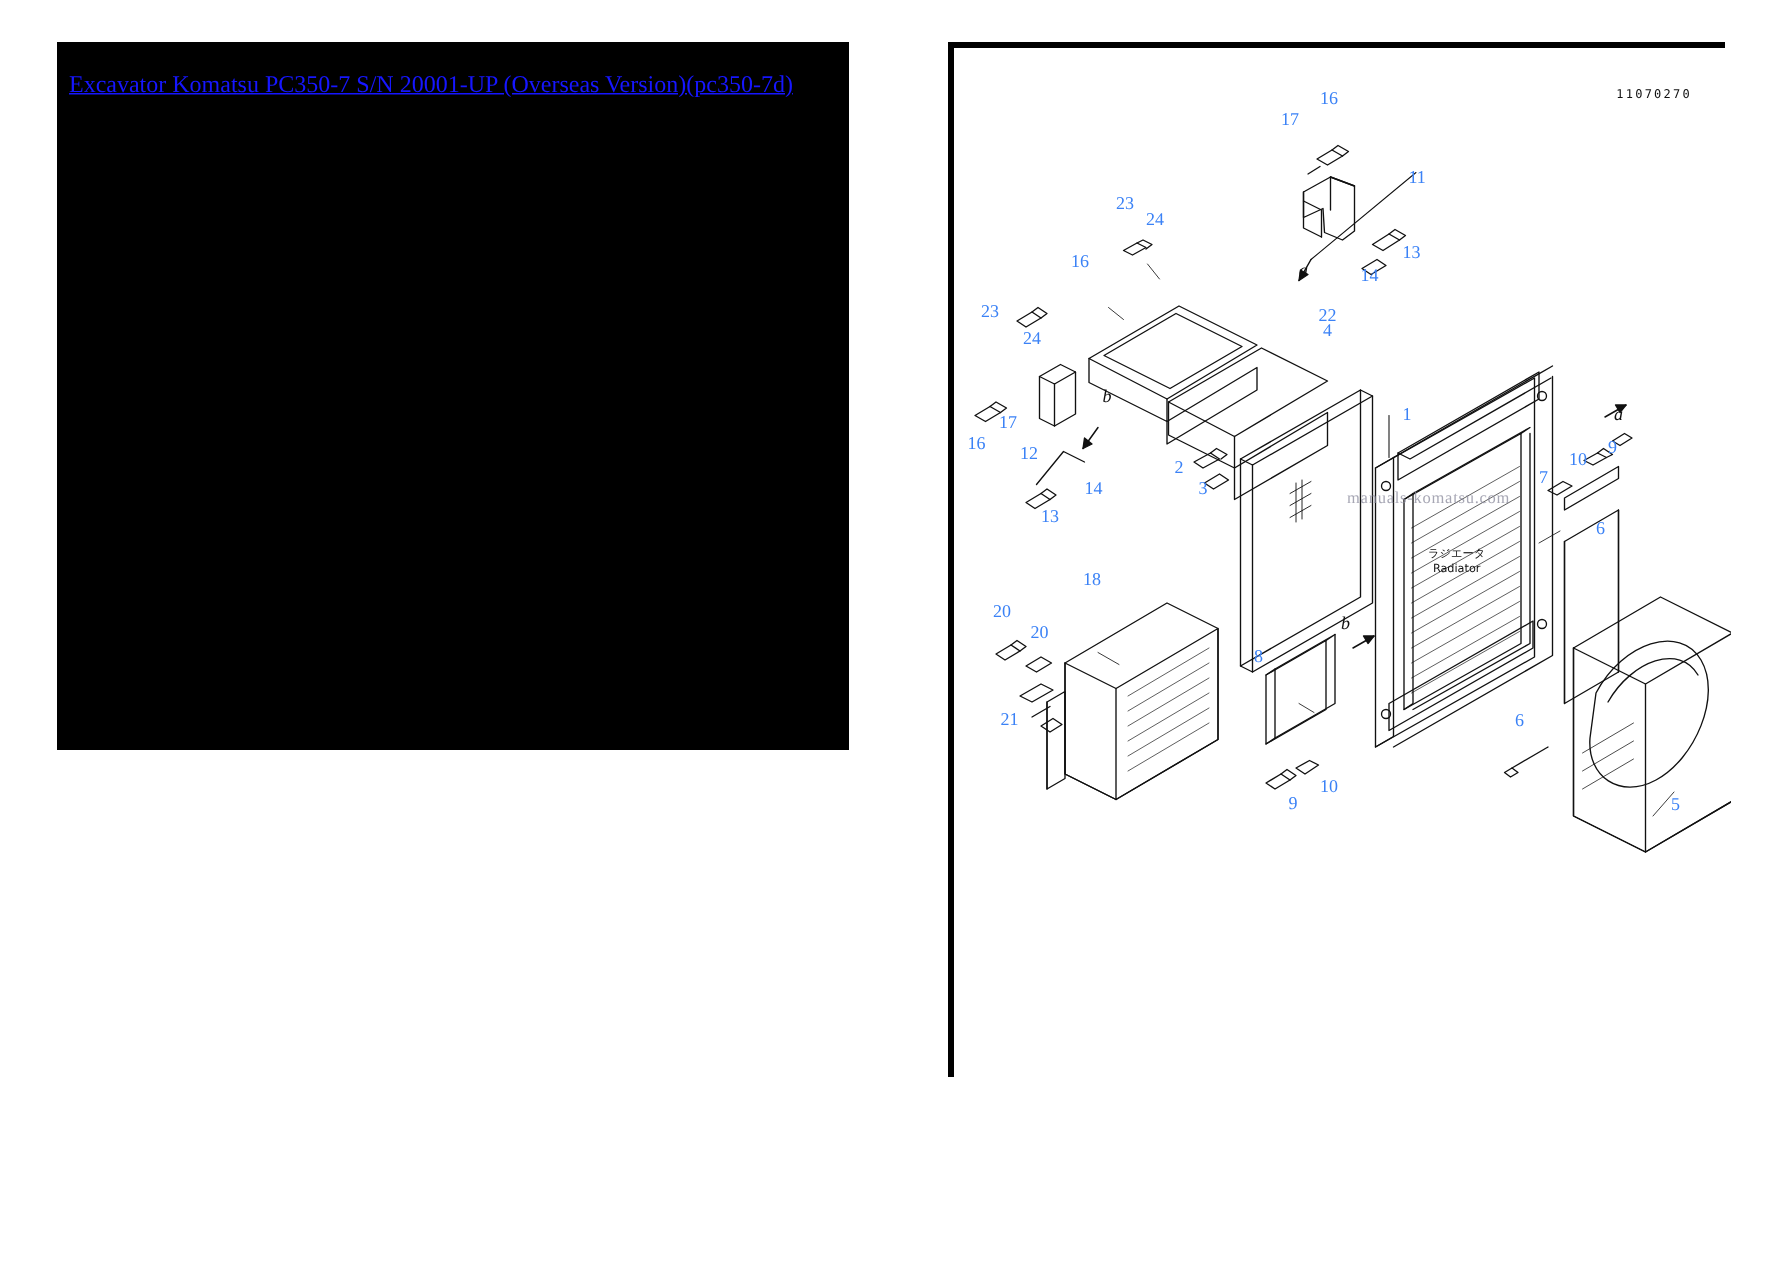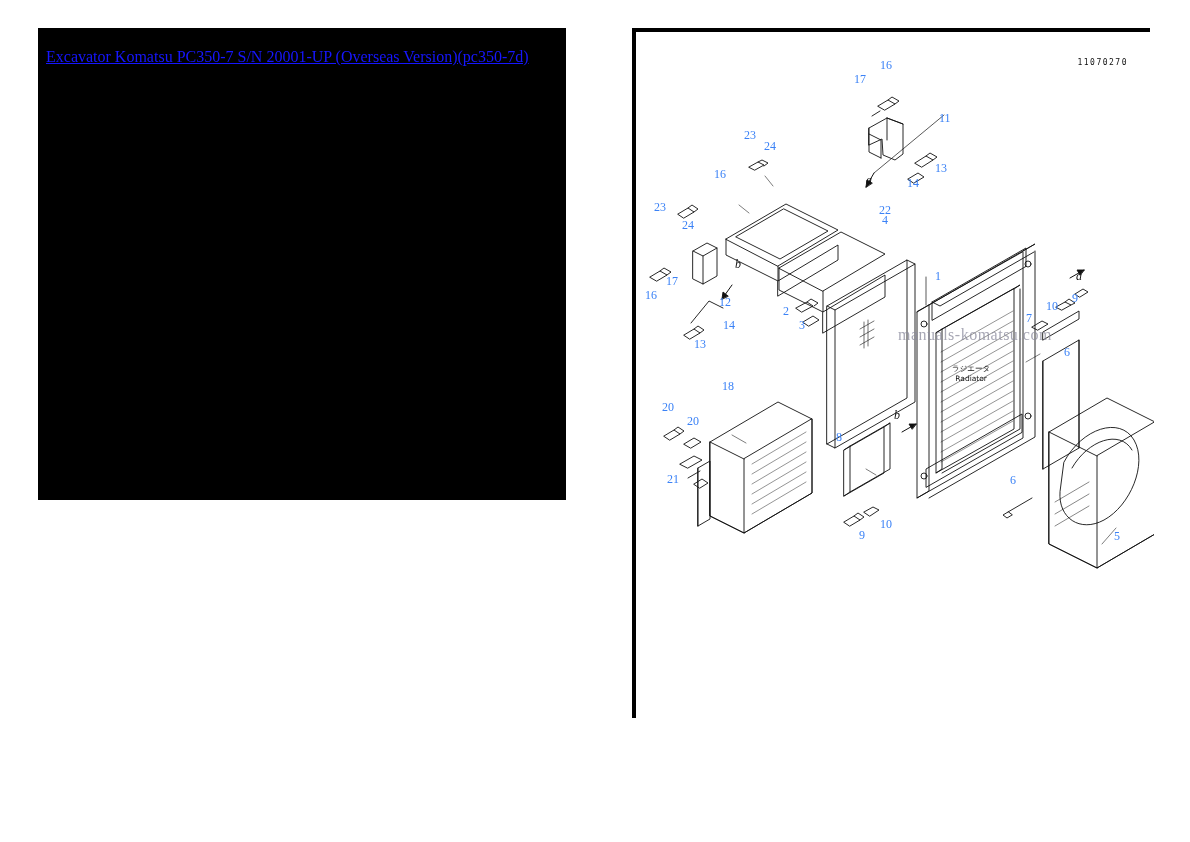--- a/index.html
+++ b/index.html
@@ -64,21 +64,21 @@
     font-family: "DejaVu Sans Mono", monospace;
     font-size: 8px;
     letter-spacing: 1.5px;
     color: #111;
   }
   #watermark {
     position: absolute;
     left: 262px;
     top: 294px;
     font-family: "Liberation Serif", serif;
-    font-size: 16px;
+    font-size: 11px;
     color: #8a8a9c;
     opacity: .75;
     white-space: nowrap;
     letter-spacing: .5px;
   }
 
   
   .callout {
     position: absolute;
     color: #3b82f6;
@@ -297,21 +297,21 @@
     <div class="callout" style="left:299px; top:130px;">13</div>
     <div class="callout" style="left:271px; top:145px;">14</div>
     <div class="callout" style="left:78px;  top:136px;">16</div>
     <div class="callout" style="left:18px;  top:169px;">23</div>
     <div class="callout" style="left:46px;  top:187px;">24</div>
     <div class="callout" style="left:230px; top:172px;margin-left:13px;">22</div>
     <div class="callout" style="left:246px; top:182px;">4</div>
     <div class="callout" style="left:299px; top:238px;">1</div>
     <div class="callout" style="left:9px;   top:257px;">16</div>
     <div class="callout" style="left:30px;  top:243px;">17</div>
-    <div class="callout" style="left:44px;  top:264px;margin-left:39px;">12</div>
+    <div class="callout" style="left:44px;  top:264px;">12</div>
     <div class="callout" style="left:87px;  top:287px;">14</div>
     <div class="callout" style="left:58px;  top:306px;">13</div>
     <div class="callout" style="left:147px; top:273px;">2</div>
     <div class="callout" style="left:163px; top:287px;">3</div>
     <div class="callout" style="left:390px; top:280px;">7</div>
     <div class="callout" style="left:410px; top:268px;">10</div>
     <div class="callout" style="left:436px; top:260px;">9</div>
     <div class="callout" style="left:428px; top:314px;">6</div>
     <div class="callout" style="left:86px;  top:348px;font-family:Liberation Serif, serif;">18</div>
     <div class="callout" style="left:26px;  top:369px;">20</div>

